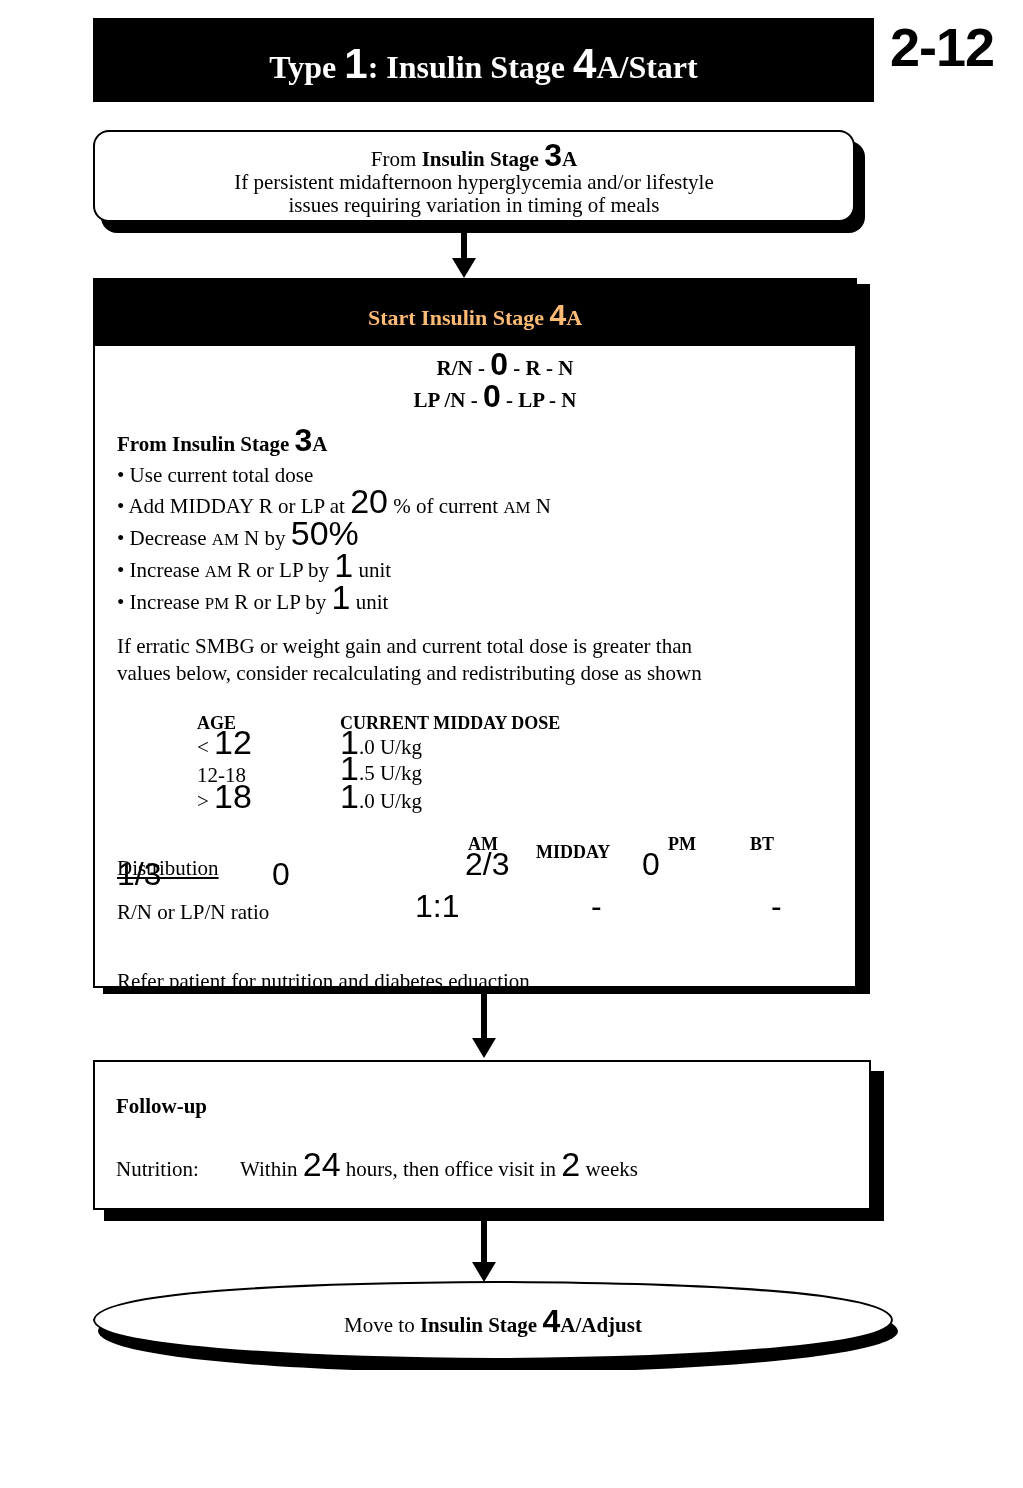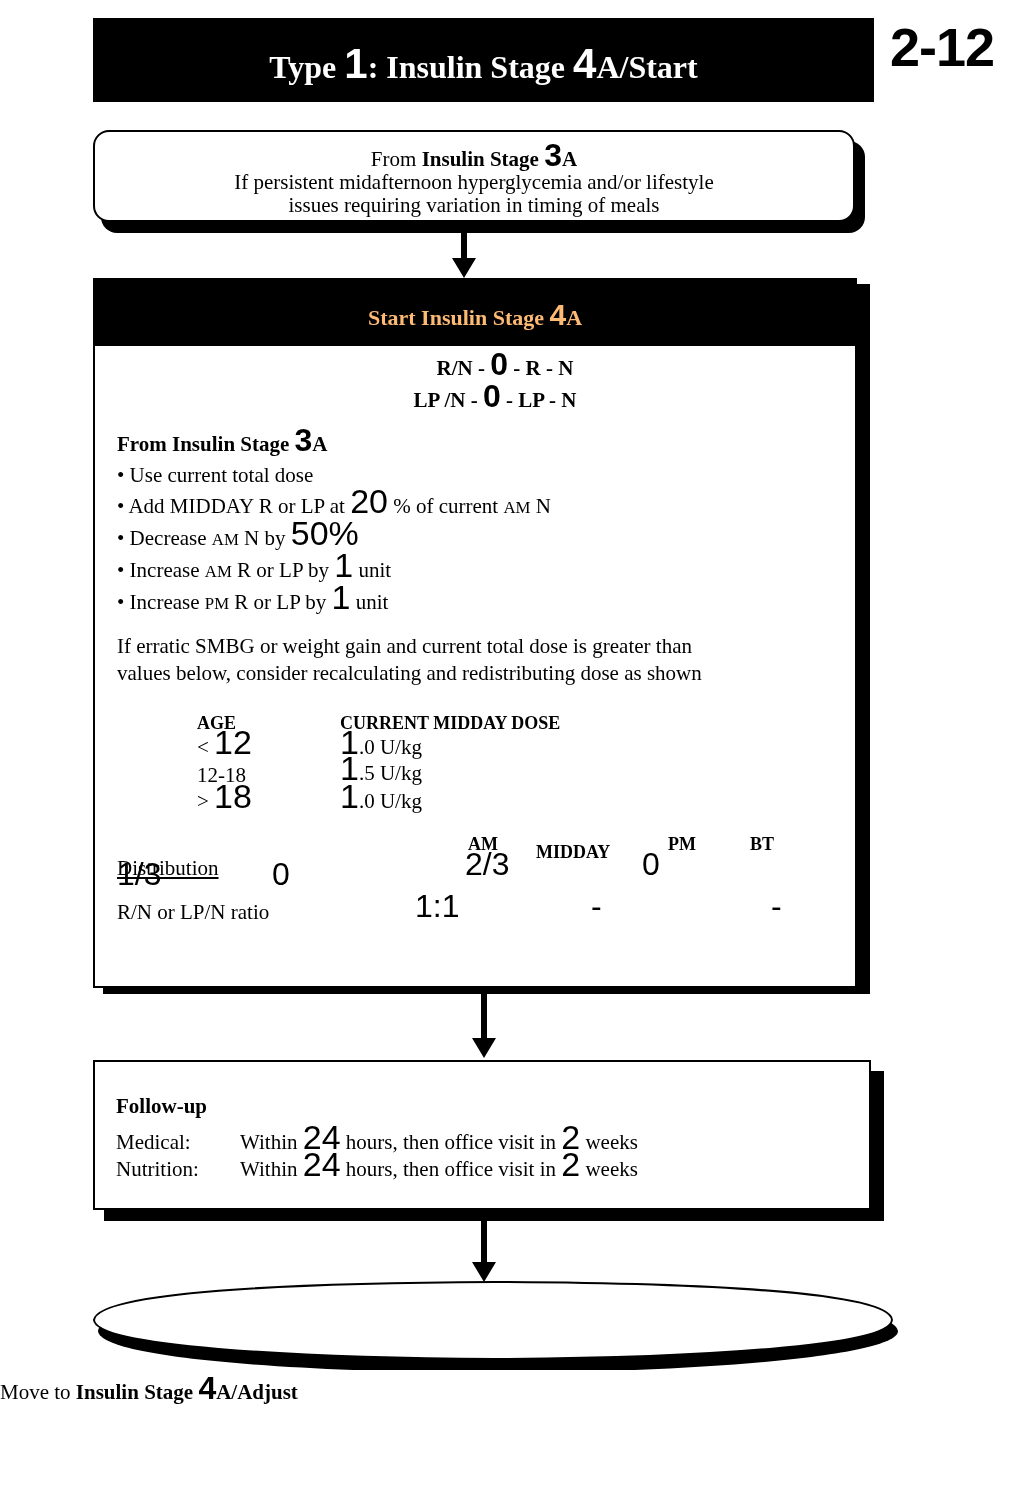--- a/index.html
+++ b/index.html
@@ -58,21 +58,21 @@
 
   
   #fu-shadow { left:104px; top:1071px; width:780px; height:150px; background:#000; }
   #fu-box { left:93px; top:1060px; width:778px; height:150px; background:#fff; border:2px solid #000;
             box-sizing:border-box; }
   #fu-box .t { position:absolute; left:21px; font-size:21px; }
   #fu-box .big { font-size:34px; }
 
   
   #end-wrap { left:90px; top:1280px; width:810px; height:90px; }
-  #end-text { left:0; top:1370px; width:986px; font-size:21px; }
+  #end-text { left:0; top:1303px; width:986px; text-align:center; font-size:21px; }
   #end-text .big { font-size:32px; font-weight:bold; }
 </style>
 </head>
 <body>
 
 <div id="title-bar" class="abs">
   <div id="title-text">
     <span>Type </span><span class="big">1</span><span>: Insulin Stage </span><span class="big">4</span><span>A/Start</span>
   </div>
 </div>
@@ -166,31 +166,29 @@
     <div class="abs big" style="left:177px; top:576px;">0</div>
     <div class="abs big" style="left:370px; top:566px;">2/3</div>
     <div class="abs big" style="left:547px; top:566px;">0</div>
 
     <div class="abs" style="left:22px; top:620px;">R/N or LP/N ratio</div>
     <div class="abs big" style="left:320px; top:608px;">1:1</div>
     <div class="abs big" style="left:496px; top:608px;">-</div>
     <div class="abs big" style="left:676px; top:608px;">-</div>
   </div>
 
+  <div class="abs" style="left:22px; top:689px; font-size:21px; white-space:nowrap;">Refer patient for nutrition and diabetes eduaction</div>
 </div>
 
 <div class="abs arrow-line" style="left:481px; top:994px; height:44px;"></div>
 <div class="abs arrow-head" style="left:472px; top:1038px;"></div>
 
 <div id="fu-shadow" class="abs"></div>
 <div id="fu-box" class="abs">
   <div class="t" style="top:32px; font-weight:bold;">Follow-up</div>
-  <div class="t" style="top:56px; white-space:nowrap;">
-    <span style="display:inline-block; width:124px;">Medical:</span><span>Within </span><span class="big">24</span><span> hours, then office visit in </span><span class="big">2</span><span> weeks</span>
-  </div>
   <div class="t" style="top:83px; white-space:nowrap;">
     <span style="display:inline-block; width:124px;">Nutrition:</span><span>Within </span><span class="big">24</span><span> hours, then office visit in </span><span class="big">2</span><span> weeks</span>
   </div>
 </div>
 
 <div class="abs arrow-line" style="left:481px; top:1221px; height:42px;"></div>
 <div class="abs arrow-head" style="left:472px; top:1262px;"></div>
 
 <svg class="abs" id="end-wrap" viewBox="0 0 810 90">
   <path d="M6,45 C10,15 200,5 405,3 C610,5 800,15 806,45 C806,70 610,86 405,87 C200,86 8,72 6,45 Z" fill="#000" transform="translate(2,6)"></path>

